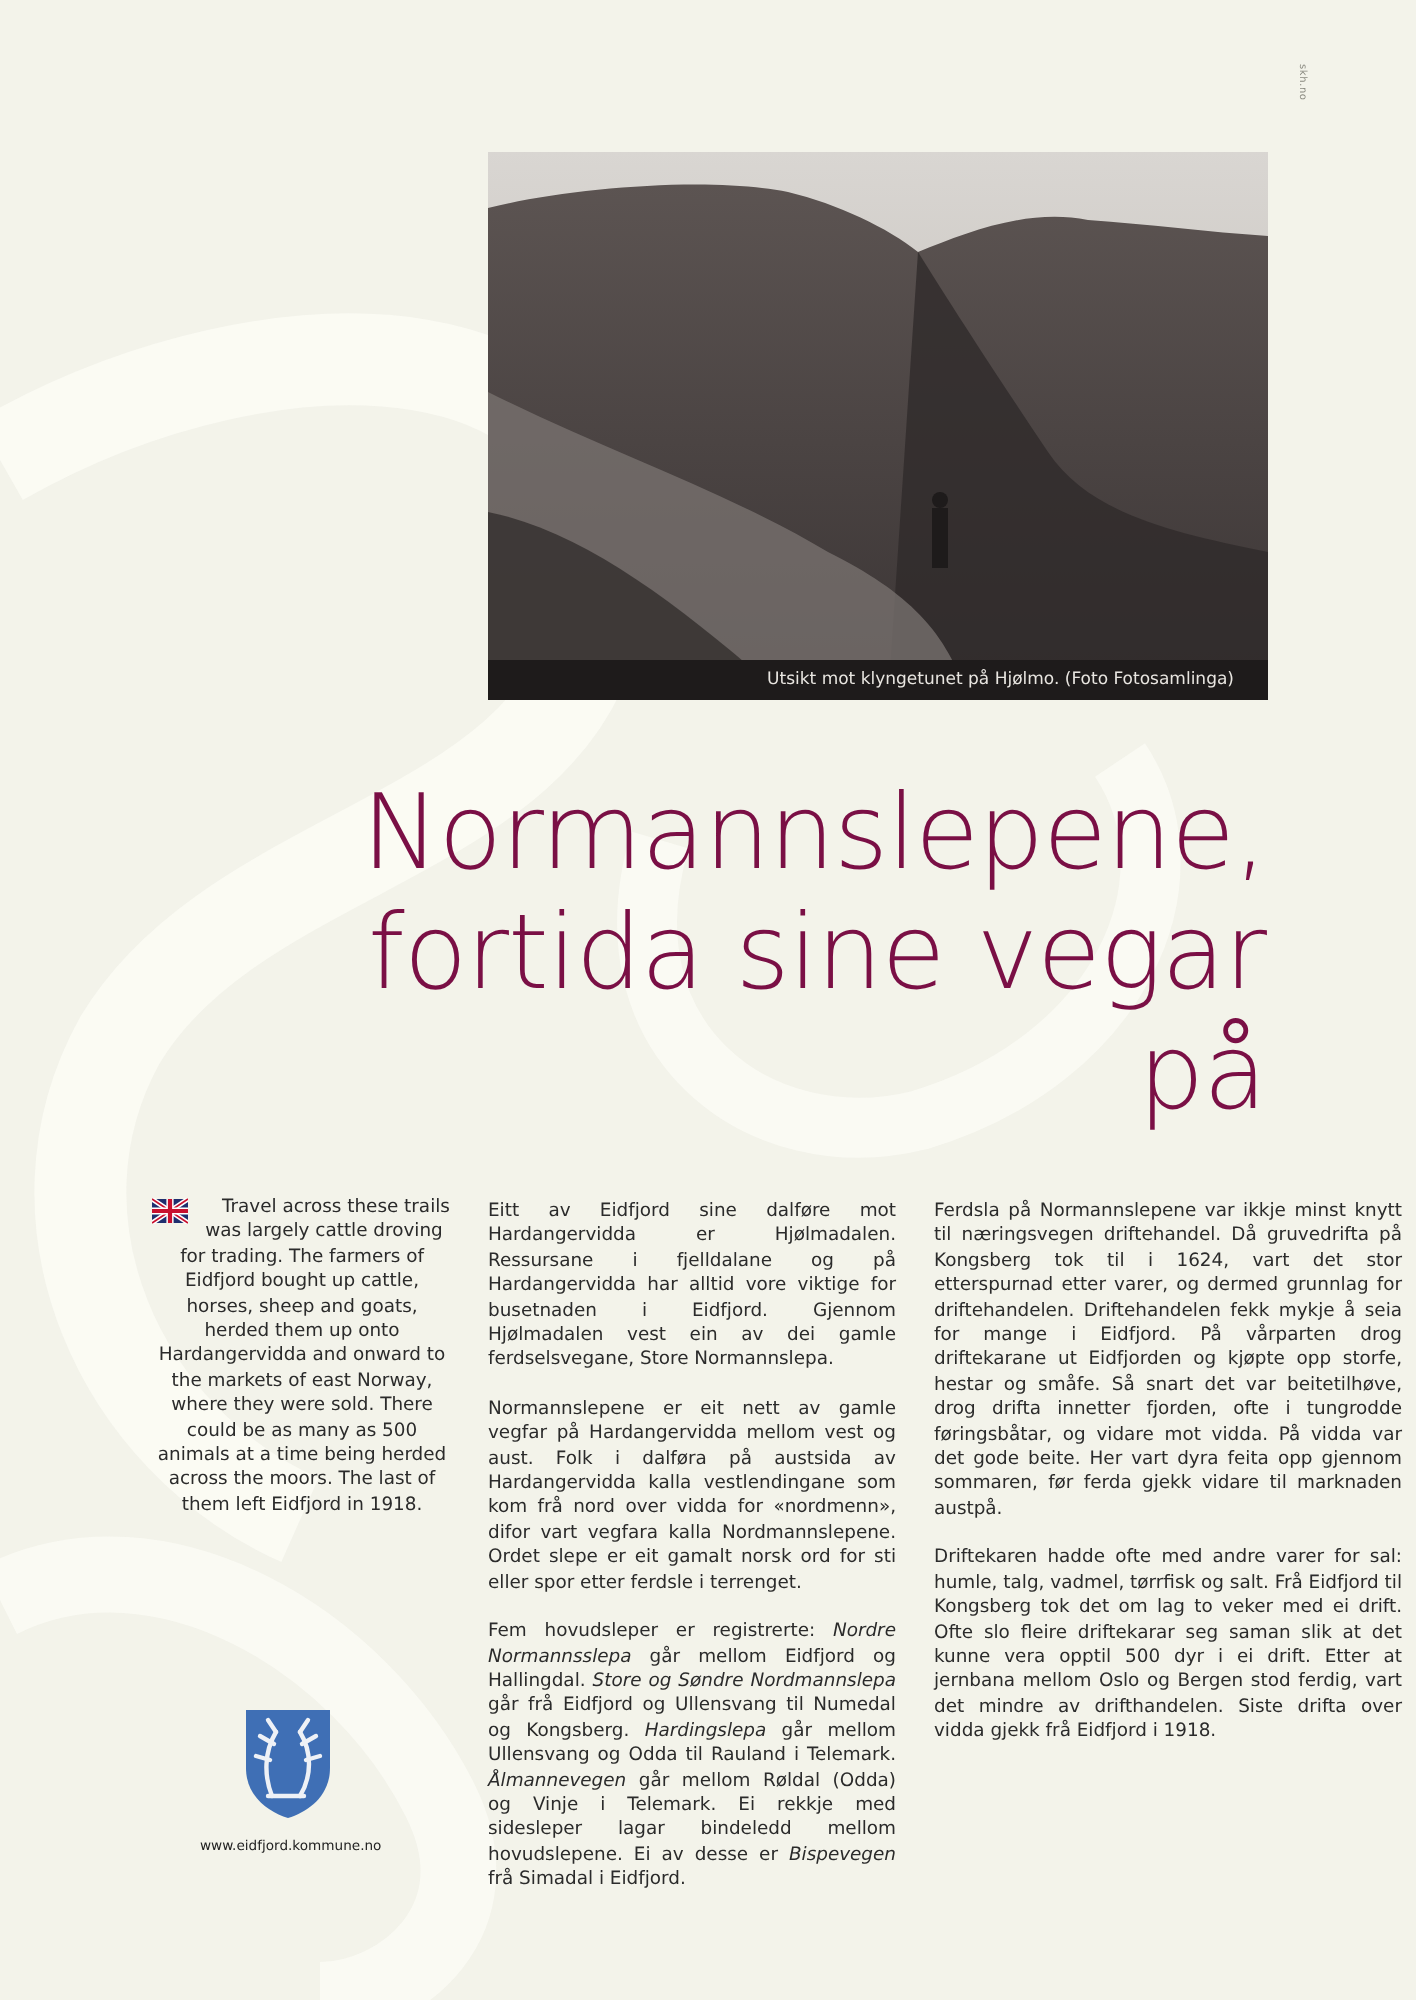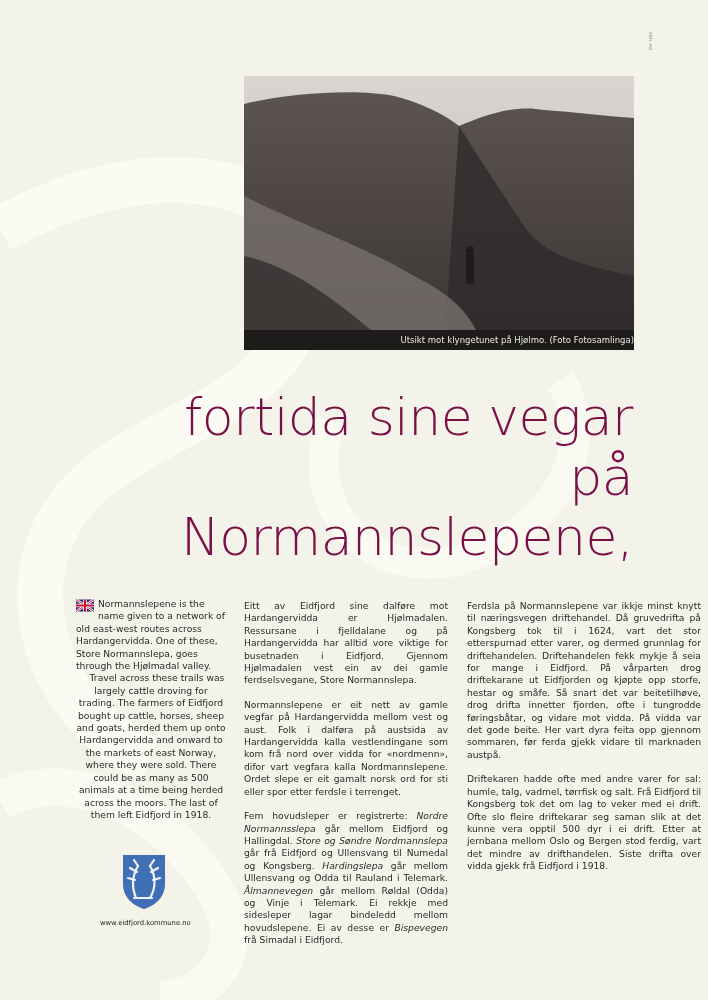--- a/index.html
+++ b/index.html
@@ -17,21 +17,21 @@
     letter-spacing: 0.3px;
   }
   .photo {
     position: absolute; left: 244px; top: 76px; width: 390px; height: 274px;
     background: #2e2a29; overflow: hidden;
   }
   .photo svg { position: absolute; left: 0; top: 0; }
   .photo-caption {
     position: absolute; left: 0; right: 0; bottom: 0; height: 20px;
     background: #1e1b1b; color: #e9e6e1;
-    font-size: 8.5px; text-align: right; padding-right: 0; box-sizing: border-box;
+    font-size: 8.5px; text-align: right; padding-right: 17px; box-sizing: border-box;
     line-height: 20px;
   }
   .title {
     position: absolute; right: 75px; top: 352px; width: 520px;
     text-align: right; color: #7a0f45;
     font-family: "DejaVu Sans", sans-serif; font-weight: 300;
     font-size: 52px; line-height: 60px; letter-spacing: -0.5px;
   }
   .title span { display: block; }
   .col {
@@ -82,35 +82,34 @@
     <path d="M215 50 C240 90 260 120 280 150 C300 180 340 190 390 200 L390 274 L200 274 Z" fill="#2f2a2a" opacity="0.8"></path>
     <path d="M0 120 C60 150 120 170 170 200 C210 220 230 240 240 274 L0 274 Z" fill="#7b7471" opacity="0.75"></path>
     <path d="M0 180 C50 190 100 230 150 274 L0 274 Z" fill="#2b2625" opacity="0.7"></path>
     <rect x="222" y="178" width="8" height="30" fill="#1e1b1b"></rect>
     <circle cx="226" cy="174" r="4" fill="#1e1b1b"></circle>
   </svg>
   <div class="photo-caption">Utsikt mot klyngetunet på Hjølmo. (Foto Fotosamlinga)</div>
 </div>
 
 <h1 class="title">
+  <span>Normannslepene,</span>
   <span>fortida sine vegar på</span>
-  <span>Normannslepene,</span>
 </h1>
 
 <div class="col col-en">
   <span class="flag">
     <svg width="18" height="13" viewBox="0 0 60 40">
       <rect width="60" height="40" fill="#1f2e6e"></rect>
       <path d="M0 0 L60 40 M60 0 L0 40" stroke="#fff" stroke-width="8"></path>
       <path d="M0 0 L60 40 M60 0 L0 40" stroke="#c8102e" stroke-width="3"></path>
       <path d="M30 0 V40 M0 20 H60" stroke="#fff" stroke-width="12"></path>
       <path d="M30 0 V40 M0 20 H60" stroke="#c8102e" stroke-width="7"></path>
     </svg>
   </span>
-  <p>Normannslepene is the name given to a network of old east-west routes across Hardangervidda. One of these, Store Normannslepa, goes through the Hjølmadal valley.</p>
   <p class="indent">Travel across these trails was largely cattle droving for trading. The farmers of Eidfjord bought up cattle, horses, sheep and goats, herded them up onto Hardangervidda and onward to the markets of east Norway, where they were sold. There could be as many as 500 animals at a time being herded across the moors. The last of them left Eidfjord in 1918.</p>
 </div>
 
 <div class="col col-mid">
   <p>Eitt av Eidfjord sine dalføre mot Hardangervidda er Hjølmadalen. Ressursane i fjelldalane og på Hardangervidda har alltid vore viktige for busetnaden i Eidfjord. Gjennom Hjølmadalen vest ein av dei gamle ferdselsvegane, Store Normannslepa.</p>
   <p>Normannslepene er eit nett av gamle vegfar på Hardangervidda mellom vest og aust. Folk i dalføra på austsida av Hardangervidda kalla vestlendingane som kom frå nord over vidda for «nordmenn», difor vart vegfara kalla Nordmannslepene. Ordet slepe er eit gamalt norsk ord for sti eller spor etter ferdsle i terrenget.</p>
   <p><span>Fem hovudsleper er registrerte: </span><em>Nordre Normannsslepa</em><span> går mellom Eidfjord og Hallingdal. </span><em>Store og Søndre Nordmannslepa</em><span> går frå Eidfjord og Ullensvang til Numedal og Kongsberg. </span><em>Hardingslepa</em><span> går mellom Ullensvang og Odda til Rauland i Telemark. </span><em>Ålmannevegen</em><span> går mellom Røldal (Odda) og Vinje i Telemark. Ei rekkje med sidesleper lagar bindeledd mellom hovudslepene. Ei av desse er </span><em>Bispevegen</em><span> frå Simadal i Eidfjord.</span></p>
 </div>
 
 <div class="col col-right">

